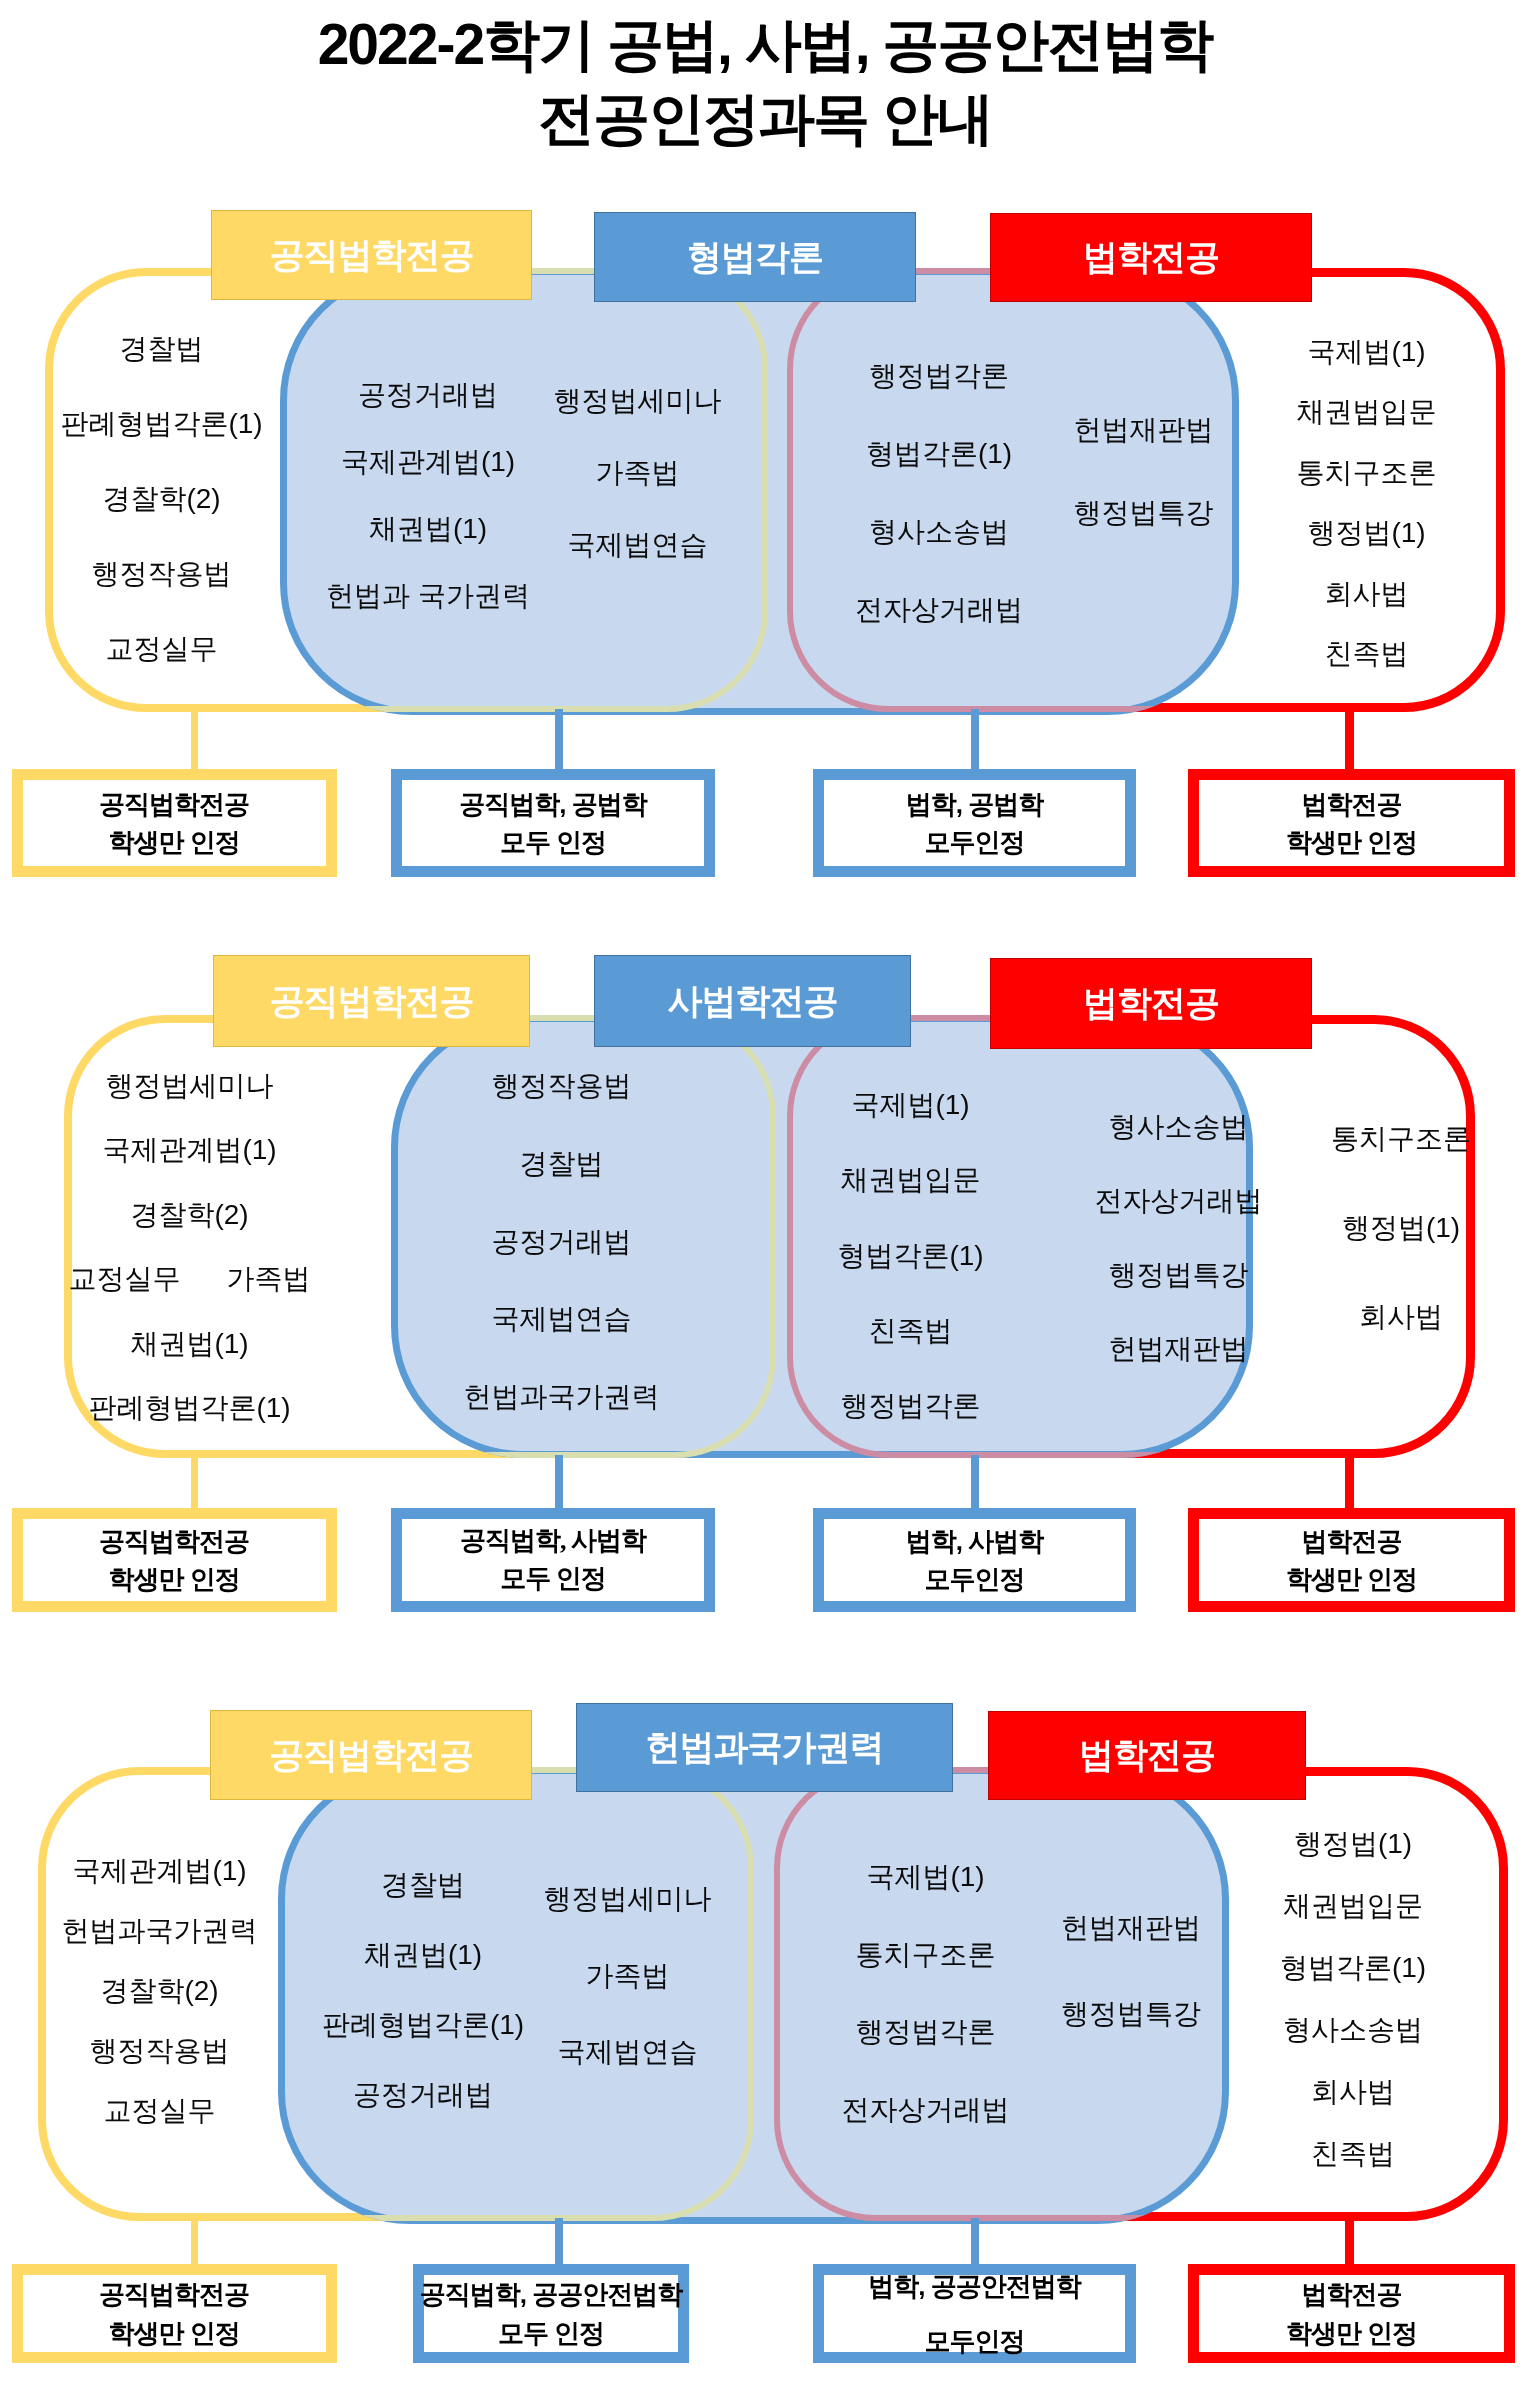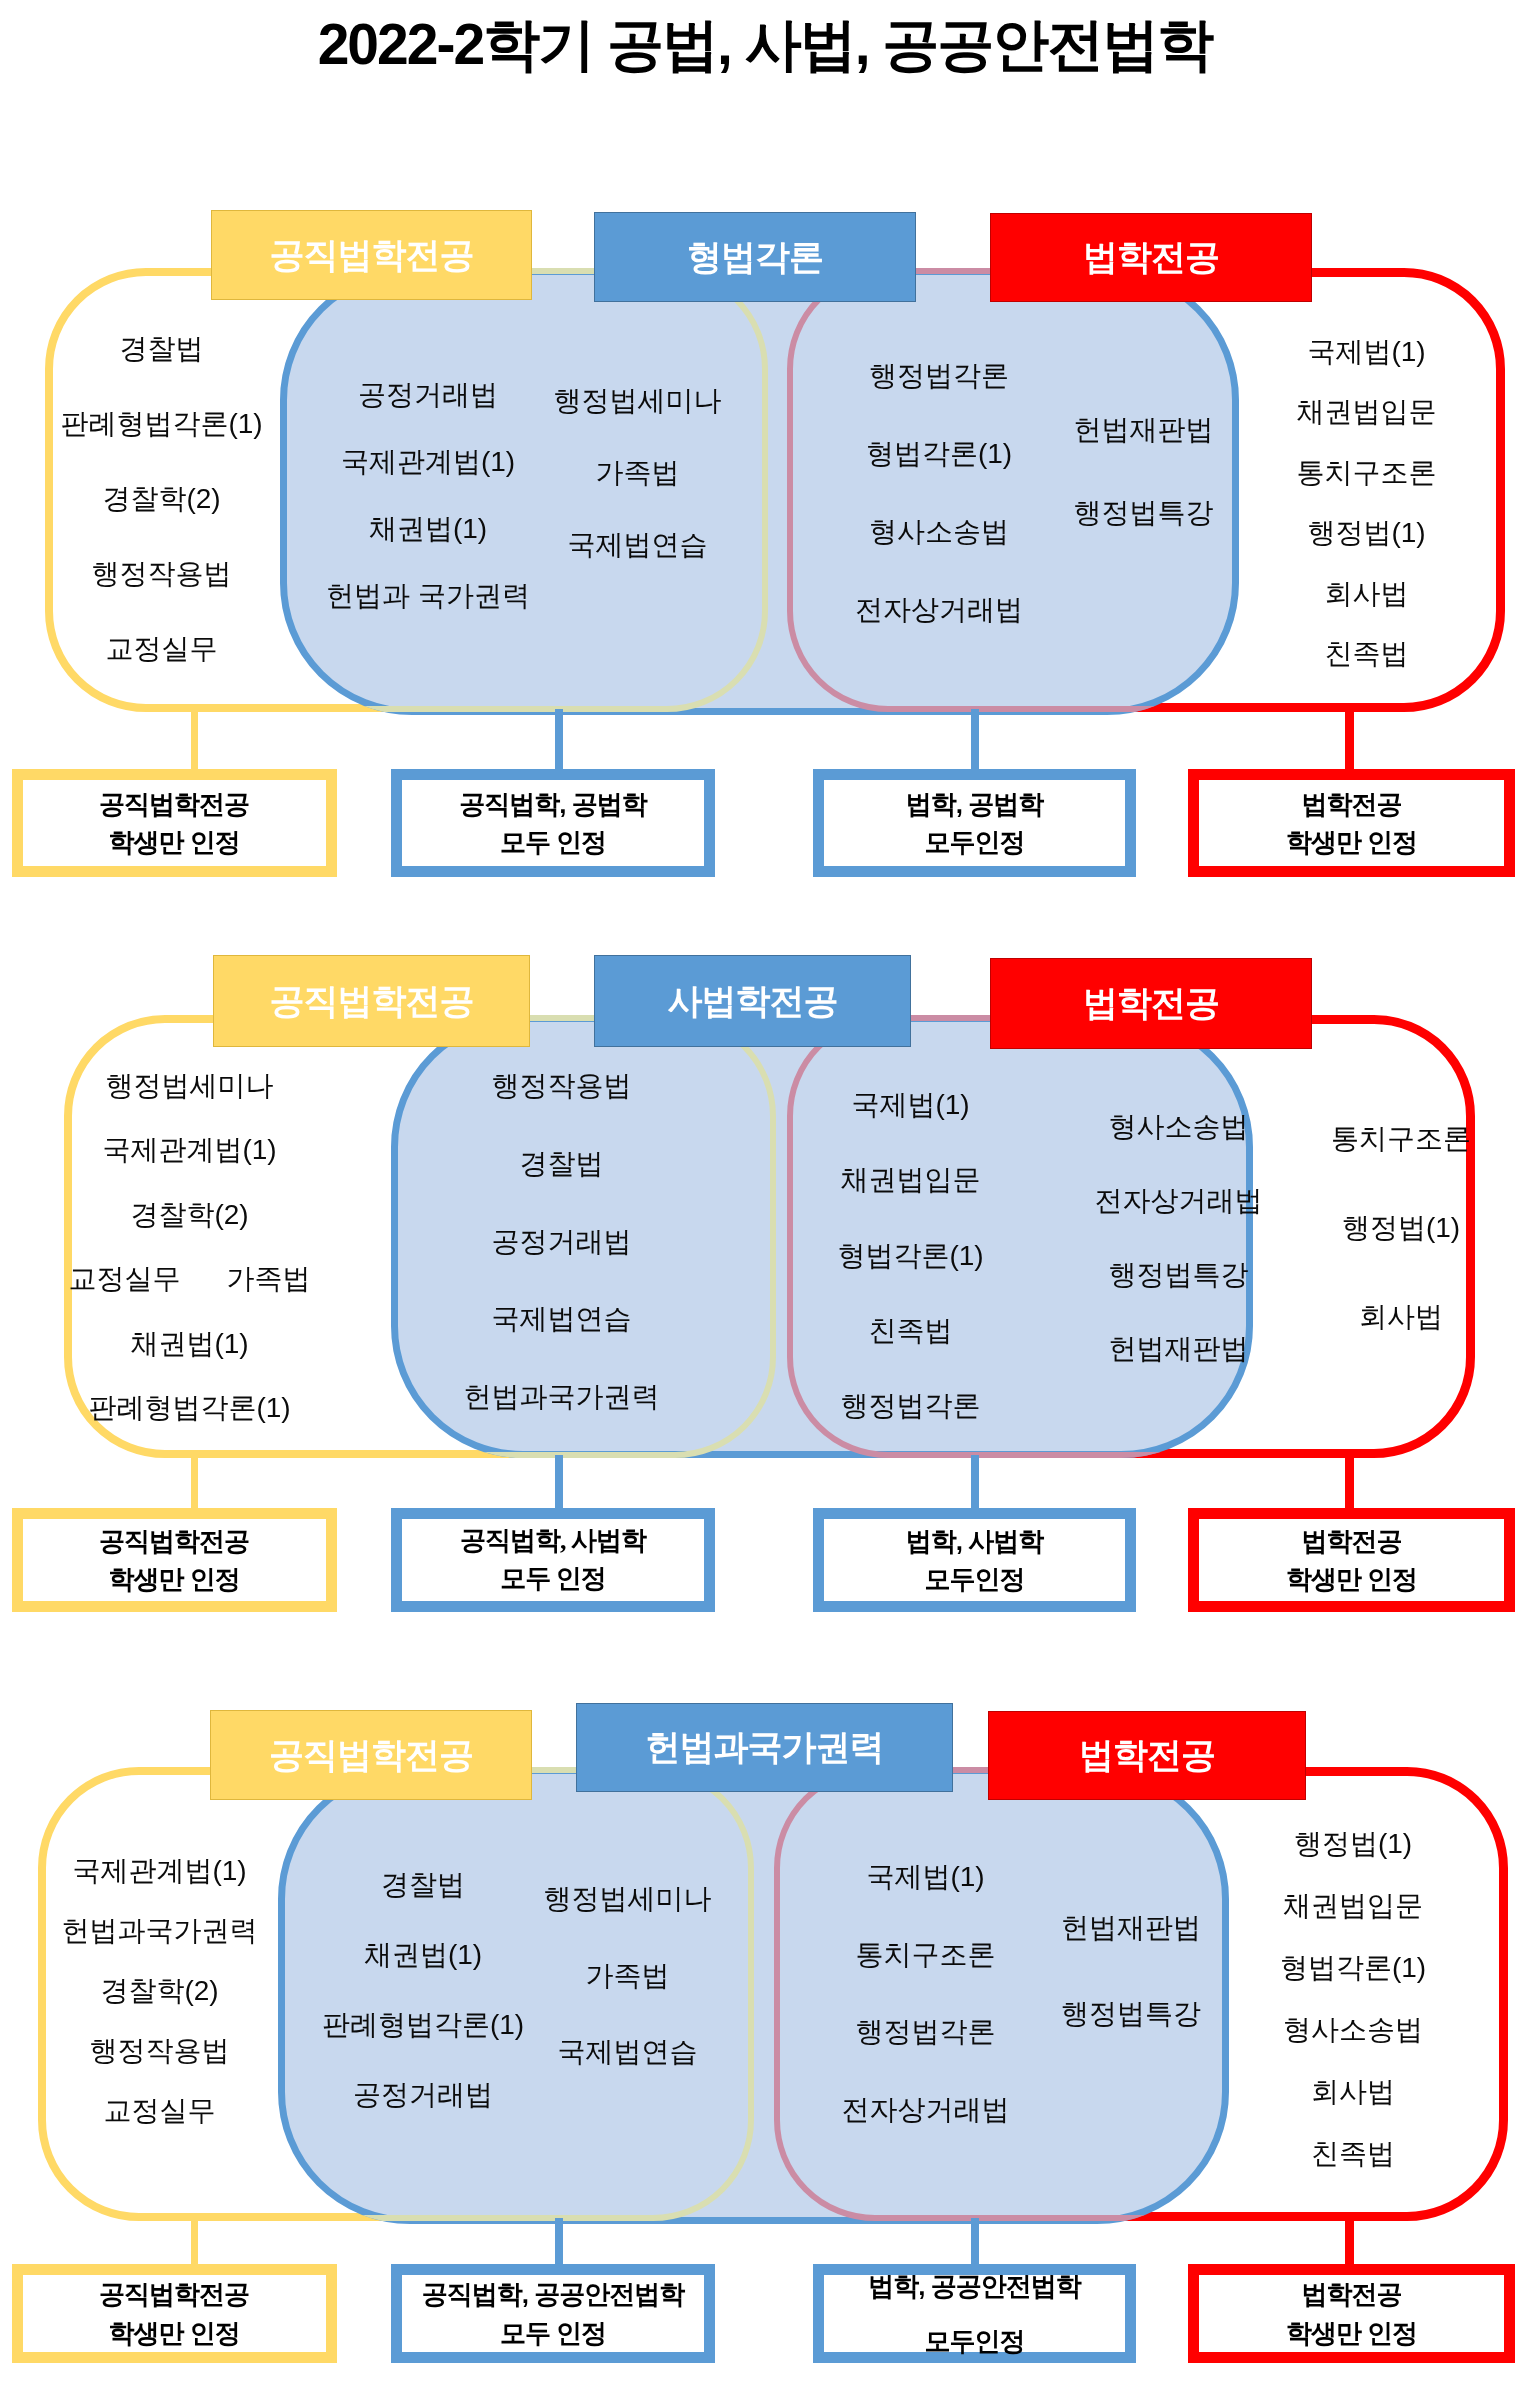--- a/index.html
+++ b/index.html
@@ -21,20 +21,21 @@
         z-index:7;font-weight:800;font-size:26px;line-height:1.48;text-align:center;color:#000;
         letter-spacing:-1px;}
   .fline{white-space:nowrap;}
 </style>
 </head>
 <body>
 
 <div id="page">
   <div class="title">
     <div>2022-2학기 공법, 사법, 공공안전법학</div>
+    <div>전공인정과목 안내</div>
   </div>
 <div class="secwrap">
       <div class="shape" style="left: 45px; top: 268px; width: 724px; height: 444px; border: 8px solid rgb(255, 217, 102); border-radius: 101px; z-index: 1;"></div>
       <div class="shape" style="left: 787px; top: 268px; width: 718px; height: 444px; border: 9px solid rgb(255, 0, 0); border-radius: 101px; z-index: 2;"></div>
       <div class="shape" style="left: 280px; top: 268px; width: 959px; height: 447px; border: 7px solid rgb(91, 155, 213); border-radius: 132px; z-index: 4; background: rgb(200, 216, 238);"></div>
       <div class="clip" style="left: 280px; top: 268px; width: 959px; height: 447px; border-radius: 132px;">
         <div class="arc" style="left: -236px; top: 0px; width: 724px; height: 444px; border: 6.6px solid rgb(217, 222, 177); border-radius: 101px; position: absolute; box-sizing: border-box;"></div>
         <div class="arc" style="left: 507px; top: 0px; width: 718px; height: 444px; border: 6.6px solid rgb(203, 140, 164); border-radius: 101px; position: absolute; box-sizing: border-box;"></div>
       </div>
       <div class="zone" style="left: 40px; top: 330px; width: 243px; height: 338px; z-index: 3;">
@@ -350,21 +351,21 @@
         </div>
       </div>
       <div class="conn" style="left: 191px; top: 2218px; width: 7px; height: 47px; background: rgb(255, 217, 102);"></div>
       <div class="conn" style="left: 555px; top: 2218px; width: 8px; height: 47px; background: rgb(91, 155, 213);"></div>
       <div class="conn" style="left: 971px; top: 2218px; width: 8px; height: 47px; background: rgb(91, 155, 213);"></div>
       <div class="conn" style="left: 1345px; top: 2218px; width: 9px; height: 47px; background: rgb(255, 0, 0);"></div>
       <div class="fbox" style="left: 11.6px; top: 2264px; width: 325px; height: 99px; border: 11px solid rgb(255, 217, 102);">
         <div class="fline">공직법학전공</div>
         <div class="fline">학생만 인정</div>
       </div>
-      <div class="fbox" style="left: 391px; top: 2264px; width: 324px; height: 99px; border: 11px solid rgb(91, 155, 213);">
+      <div class="fbox" style="left: 413px; top: 2264px; width: 276px; height: 99px; border: 11px solid rgb(91, 155, 213);">
         <div class="fline">공직법학, 공공안전법학</div>
         <div class="fline">모두 인정</div>
       </div>
       <div class="fbox" style="left: 813px; top: 2264px; width: 323px; height: 99px; border: 11px solid rgb(91, 155, 213); gap: 16px;">
         <div class="fline">법학, 공공안전법학</div>
         <div class="fline">모두인정</div>
       </div>
       <div class="fbox" style="left: 1188px; top: 2264px; width: 327px; height: 99px; border: 11px solid rgb(255, 0, 0);">
         <div class="fline">법학전공</div>
         <div class="fline">학생만 인정</div>

